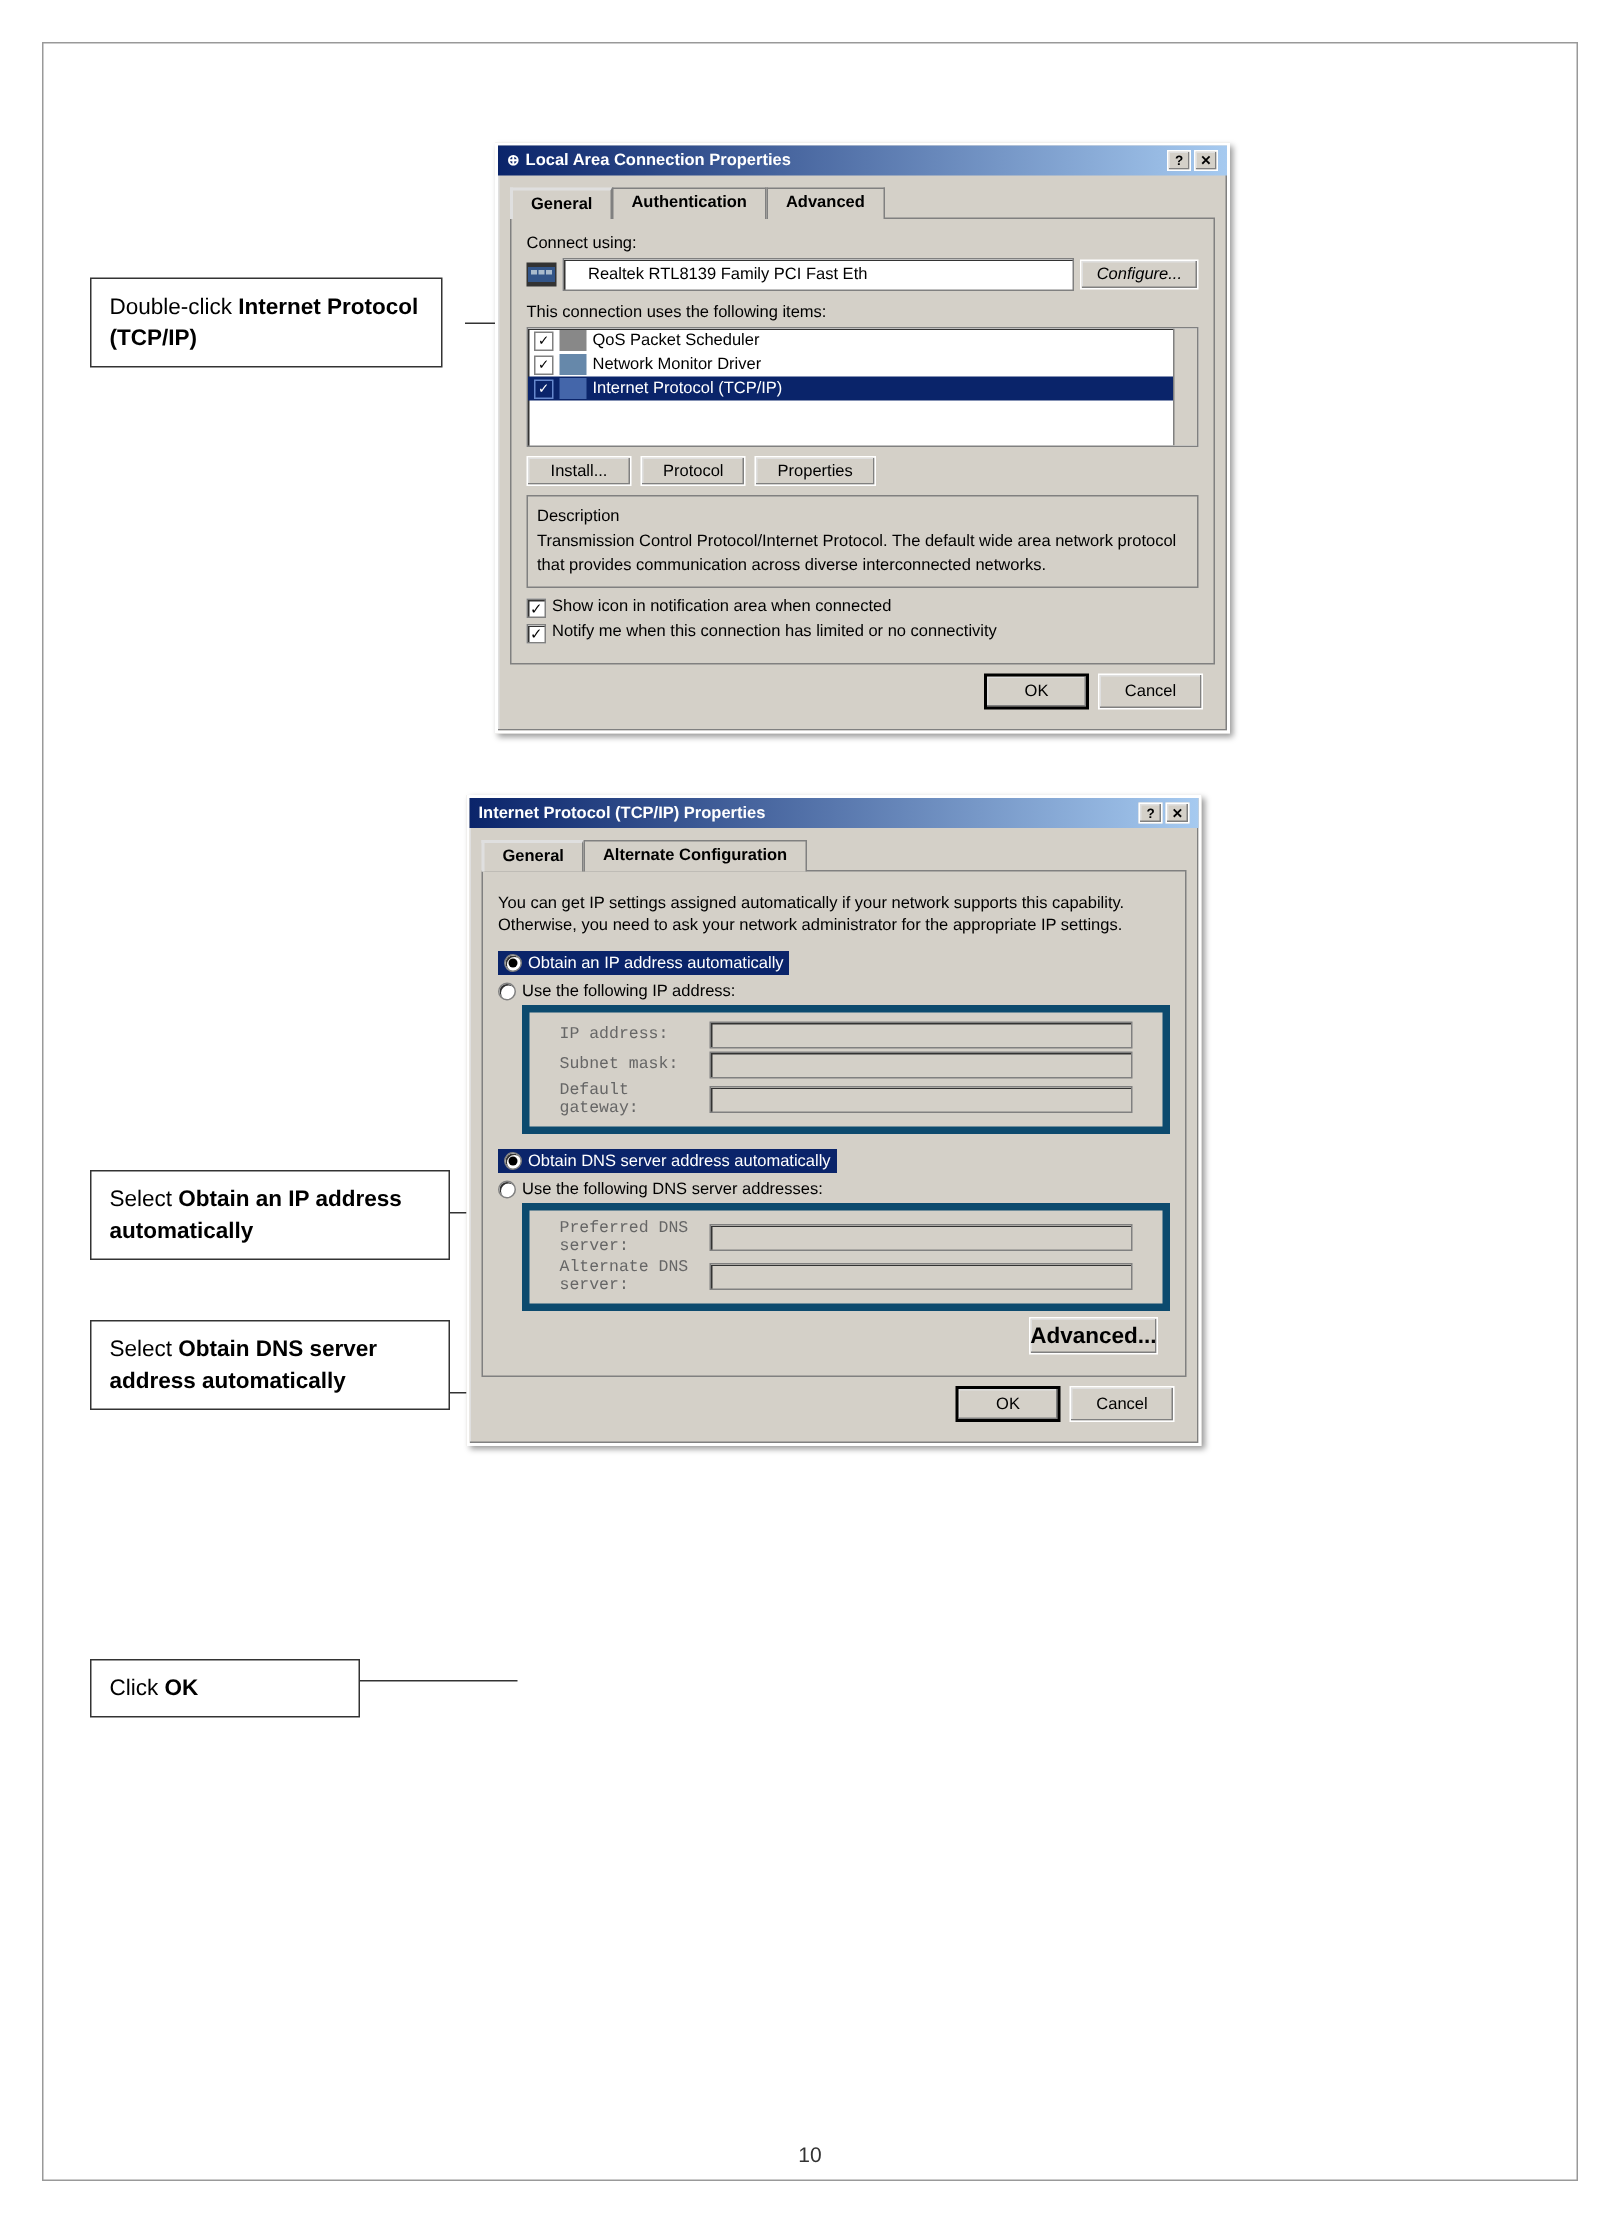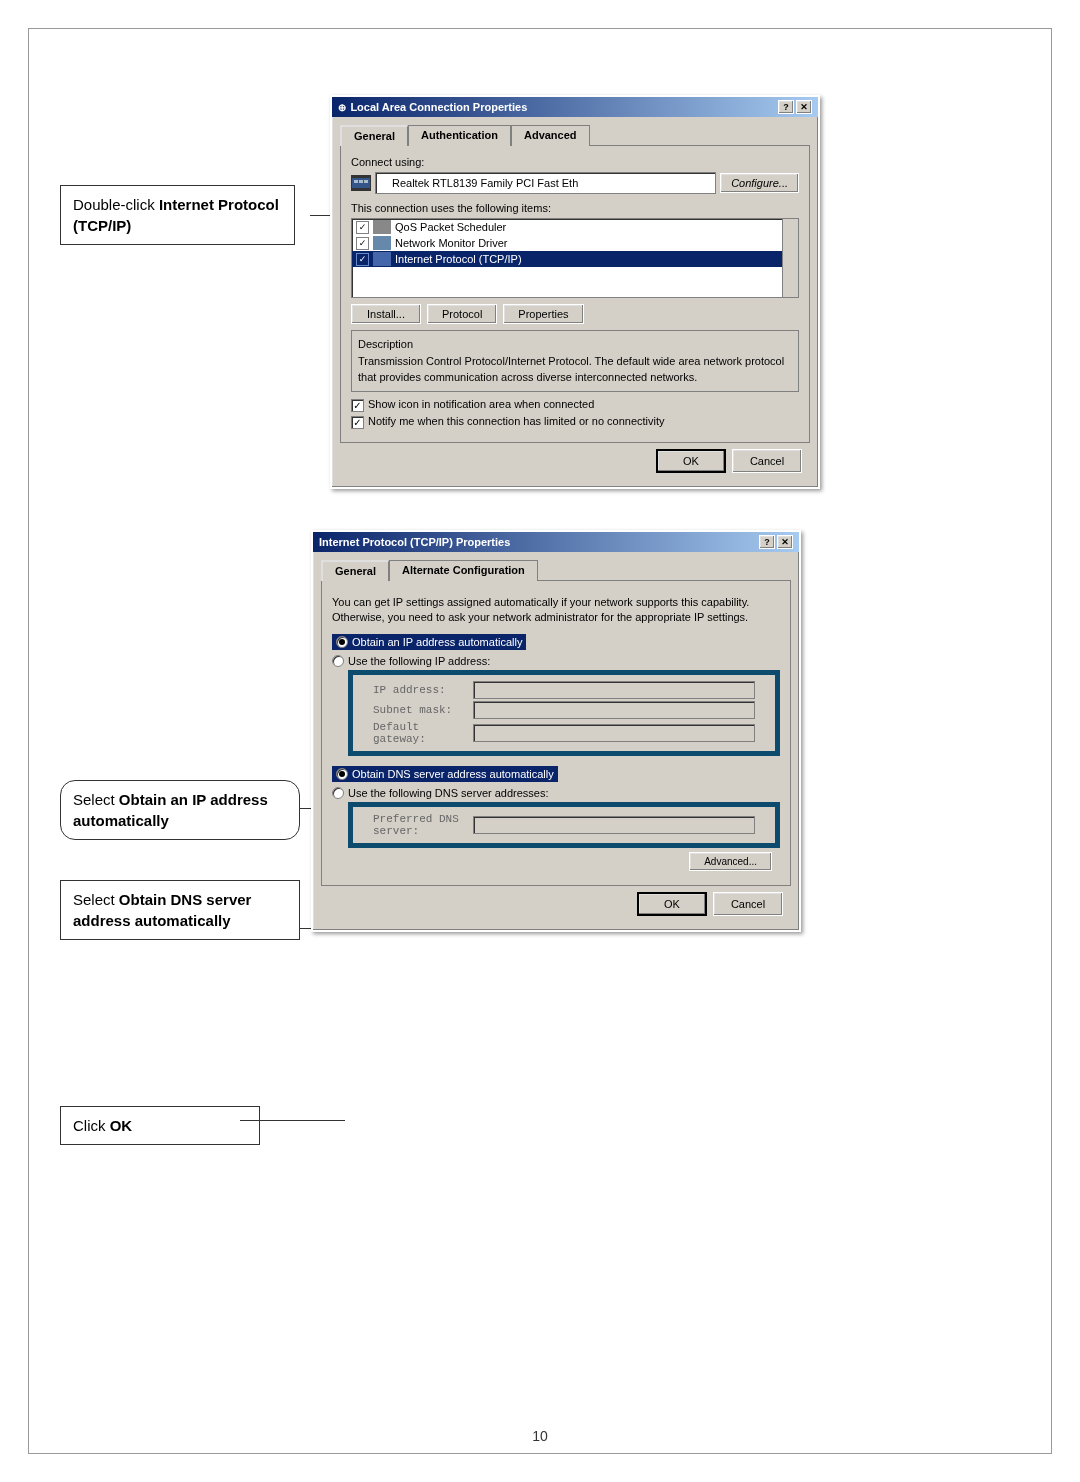--- a/index.html
+++ b/index.html
@@ -394,30 +394,31 @@
     .ip-input {
       flex: 1;
       height: 18px;
       background: #d4d0c8;
       border: 1px solid #808080;
       box-shadow: inset 1px 1px #333;
       font-size: 11px;
     }
 
     .advanced-btn {
-      padding: 3px 14px;
+      padding: 3px 0;
       background: #d4d0c8;
       border: 1px solid #fff;
       box-shadow: inset -1px -1px #808080, inset 1px 1px #dfdfdf;
-      font-size: 10px;
+      font-size: 15px;
       cursor: pointer;
       display: block;
       margin-left: auto;
       margin-right: 8px;
       margin-bottom: 4px;
+      font-weight: bold;
     }
 
     .info-text {
       font-size: 11px;
       line-height: 1.4;
       margin: 4px 0 8px;
       color: #000;
     }
   </style>
 </head>
@@ -516,29 +517,29 @@
       </div>
     </div>
 
     <div class="dialog-bottom-buttons">
       <button class="ok-btn">OK</button>
       <button class="win-btn">Cancel</button>
     </div>
   </div>
 </div>
 
-<div class="instruction-box" style="position:absolute; top:780px; left:60px; width:240px;border-radius:15px;">
+<div class="instruction-box" style="position:absolute; top:780px; left:60px; width:240px;">
   <span>Select </span><strong>Obtain an IP address automatically</strong>
 </div>
 
 <div class="instruction-box" style="position:absolute; top:880px; left:60px; width:240px;">
   <span>Select </span><strong>Obtain DNS server address automatically</strong>
 </div>
 
-<div class="instruction-box" style="position:absolute; top:1106px; left:60px; width:200px;">
+<div class="instruction-box" style="position:absolute; top:1106px; left:60px; width:180px;">
   <span>Click </span><strong>OK</strong>
 </div>
 
 <div class="connector-line" style="top:808px; left:300px; width:60px;"></div>
 <div class="connector-line" style="top:928px; left:300px; width:60px;"></div>
 <div class="connector-line" style="top:1120px; left:240px; width:105px;"></div>
 
 <div class="dialog2">
   <div class="dialog-titlebar">
     <div style="display:flex; align-items:center;">
@@ -600,20 +601,24 @@
         <div class="radio"></div>
         <span>Use the following DNS server addresses:</span>
       </div>
 
       
       <div class="ip-field-group">
         <div class="ip-field-row">
           <span class="ip-label">Preferred DNS server:</span>
           <div class="ip-input"></div>
         </div>
+        <div class="ip-field-row">
+          <span class="ip-label">Alternate DNS server:</span>
+          <div class="ip-input"></div>
+        </div>
       </div>
 
       
       <button class="advanced-btn">Advanced...</button>
     </div>
 
     <div class="dialog-bottom-buttons">
       <button class="ok-btn">OK</button>
       <button class="win-btn">Cancel</button>
     </div>

